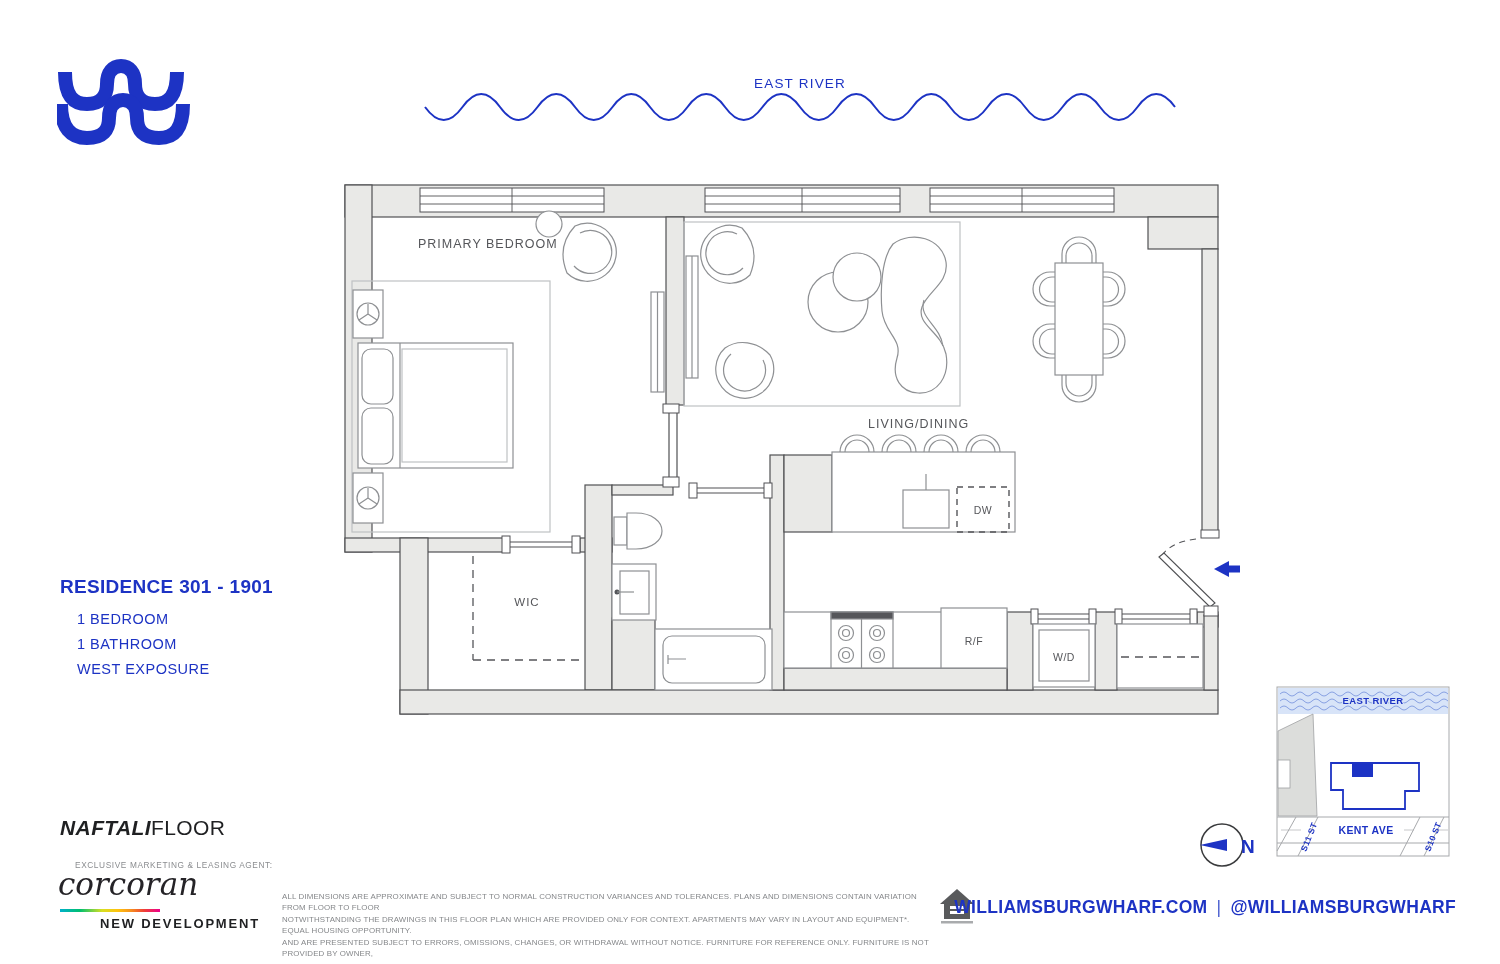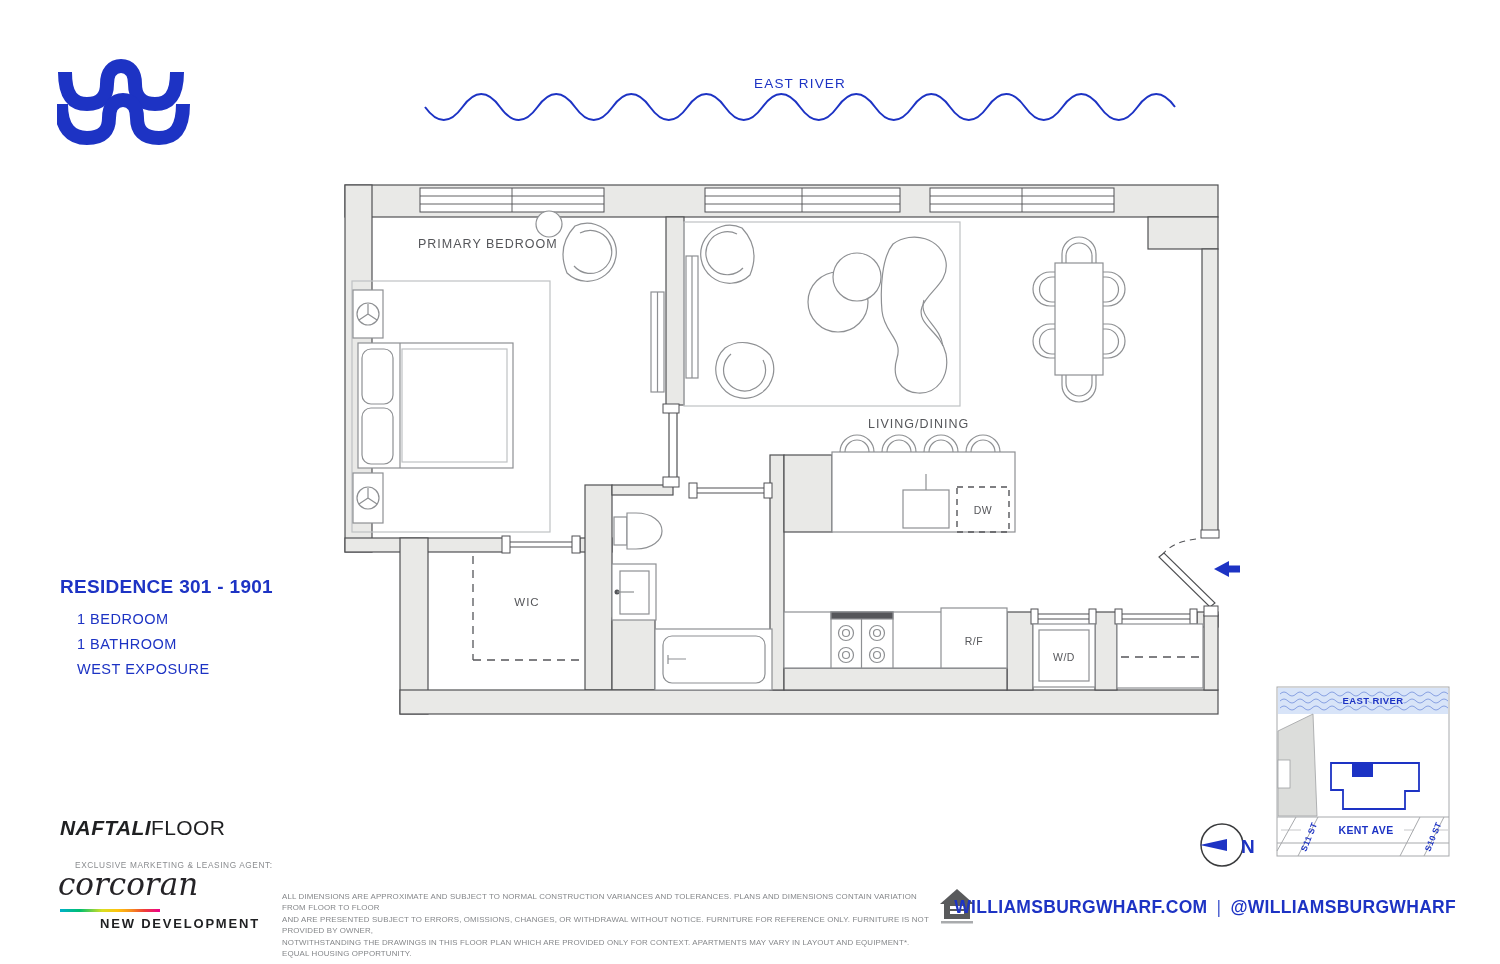--- a/index.html
+++ b/index.html
@@ -305,21 +305,21 @@
   <div id="naftali" class="abs">
     <span class="b">NAFTALI</span><span class="l">FLOOR</span>
   </div>
   <div id="agent-label" class="abs">EXCLUSIVE MARKETING &amp; LEASING AGENT:</div>
   <div id="corcoran" class="abs">corcoran</div>
   <div id="gradient-bar" class="abs"></div>
   <div id="new-dev" class="abs">NEW DEVELOPMENT</div>
 
   <div id="disclaimer" class="abs">
     <div>ALL DIMENSIONS ARE APPROXIMATE AND SUBJECT TO NORMAL CONSTRUCTION VARIANCES AND TOLERANCES. PLANS AND DIMENSIONS CONTAIN VARIATION FROM FLOOR TO FLOOR</div>
+    <div>NOTWITHSTANDING THE DRAWINGS IN THIS FLOOR PLAN WHICH ARE PROVIDED ONLY FOR CONTEXT. APARTMENTS MAY VARY IN LAYOUT AND EQUIPMENT*. EQUAL HOUSING OPPORTUNITY.</div>
     <div>AND ARE PRESENTED SUBJECT TO ERRORS, OMISSIONS, CHANGES, OR WITHDRAWAL WITHOUT NOTICE. FURNITURE FOR REFERENCE ONLY. FURNITURE IS NOT PROVIDED BY OWNER,</div>
-    <div>NOTWITHSTANDING THE DRAWINGS IN THIS FLOOR PLAN WHICH ARE PROVIDED ONLY FOR CONTEXT. APARTMENTS MAY VARY IN LAYOUT AND EQUIPMENT*. EQUAL HOUSING OPPORTUNITY.</div>
   </div>
 
   <div id="website-line" class="abs">
     <span>WILLIAMSBURGWHARF.COM</span><span class="sep">|</span><span>@WILLIAMSBURGWHARF</span>
   </div>
 
 </div>
 
 </body></html>

